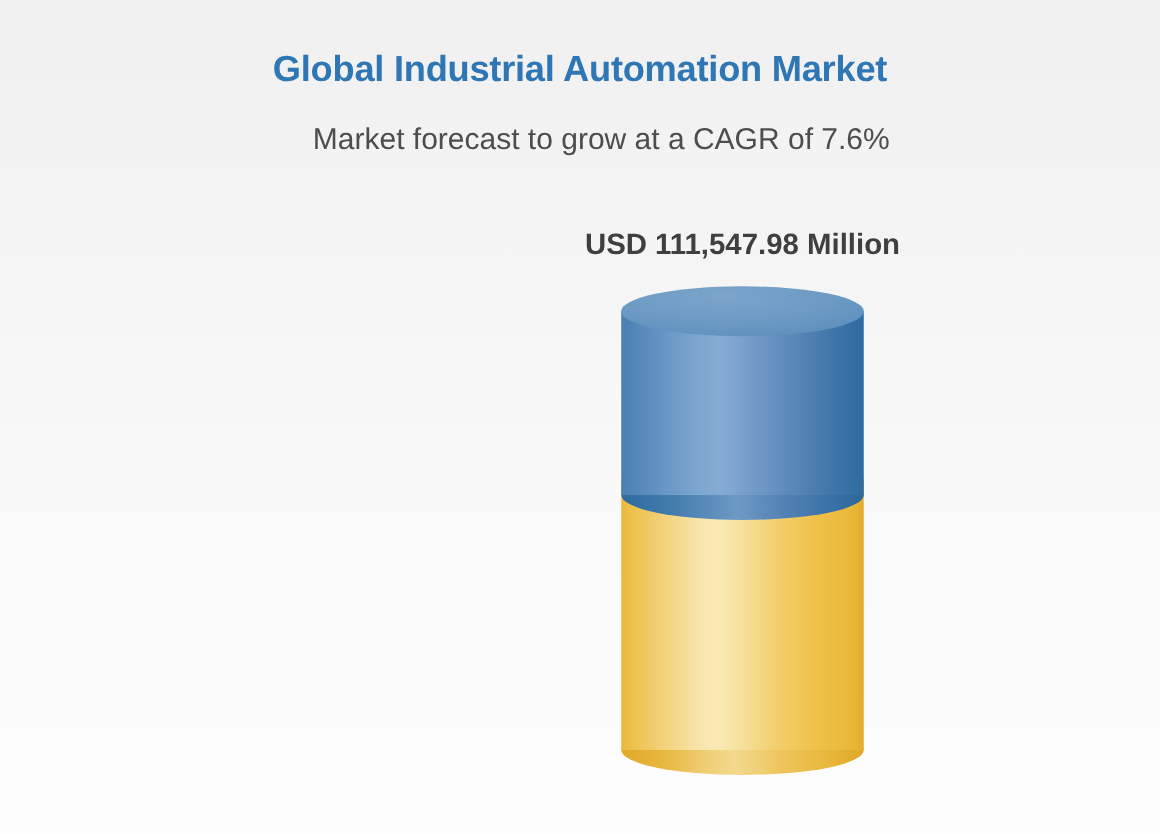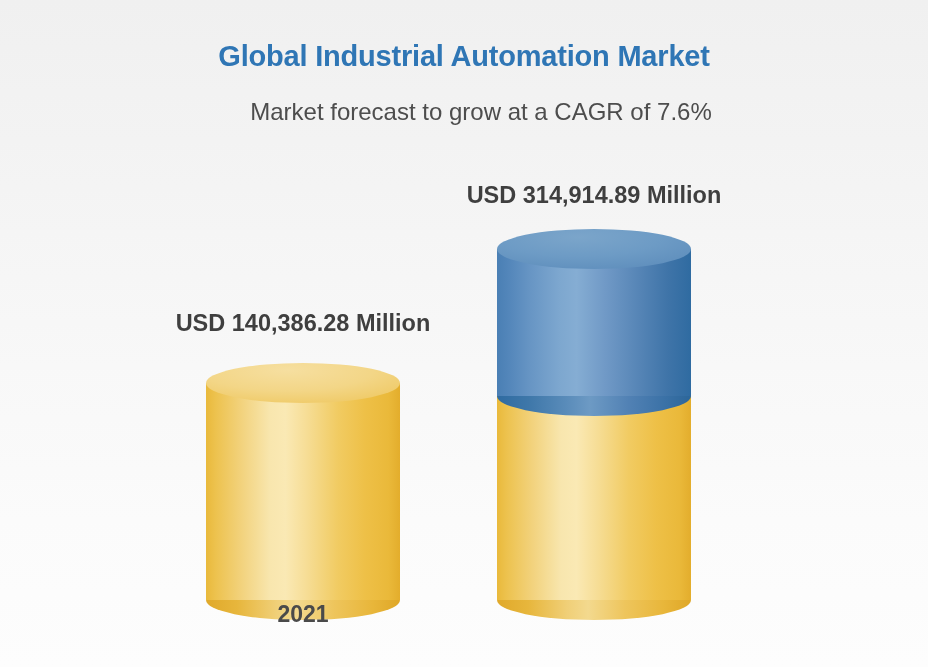--- a/index.html
+++ b/index.html
@@ -172,36 +172,24 @@
 <body>
 
 <div id="chart-canvas">
 
   <div id="chart-title">Global Industrial Automation Market</div>
 
   <div id="chart-subtitle">Market forecast to grow at a CAGR of 7.6%</div>
 
   <div id="plot-area">
 
-    <div class="cyl-group" id="bar-group-0" style="left: 206px; height: 667px; top: 0px; bottom: auto;">
-
-      <div class="value-label" id="value-label-0" style="top: 310px;">USD 140,386.28 Million</div>
-
-      <div class="segment yellow" id="seg-yellow-0" style="top: 363px; height: 237px;">
-        <div class="seg-bottom" style="top: 217px;"></div>
-        <div class="seg-body" style="top: 20px; height: 217px;"></div>
-        <div class="seg-top" style="top: 0px;"></div>
-      </div>
-
-      <div class="category-label" id="cat-label-0">2021</div>
-    </div>
 
     <div class="cyl-group" id="bar-group-1" style="left: 497px; height: 667px; top: 0px; bottom: auto;">
 
-      <div class="value-label" id="value-label-1" style="top: 182px;">USD 314,914.89 Million</div>
+      <div class="value-label" id="value-label-1" style="top: 182px;">USD 111,547.98 Million</div>
 
       <div class="segment yellow" id="seg-yellow-1" style="top: 363px; height: 237px;">
         <div class="seg-bottom" style="top: 217px;"></div>
         <div class="seg-body" style="top: 20px; height: 217px;"></div>
         <div class="seg-top" style="top: 0px;"></div>
       </div>
 
       <div class="segment blue" id="seg-blue-1" style="top: 229px; height: 167px;">
         <div class="seg-bottom" style="top: 147px;"></div>
         <div class="seg-body" style="top: 20px; height: 147px;"></div>

